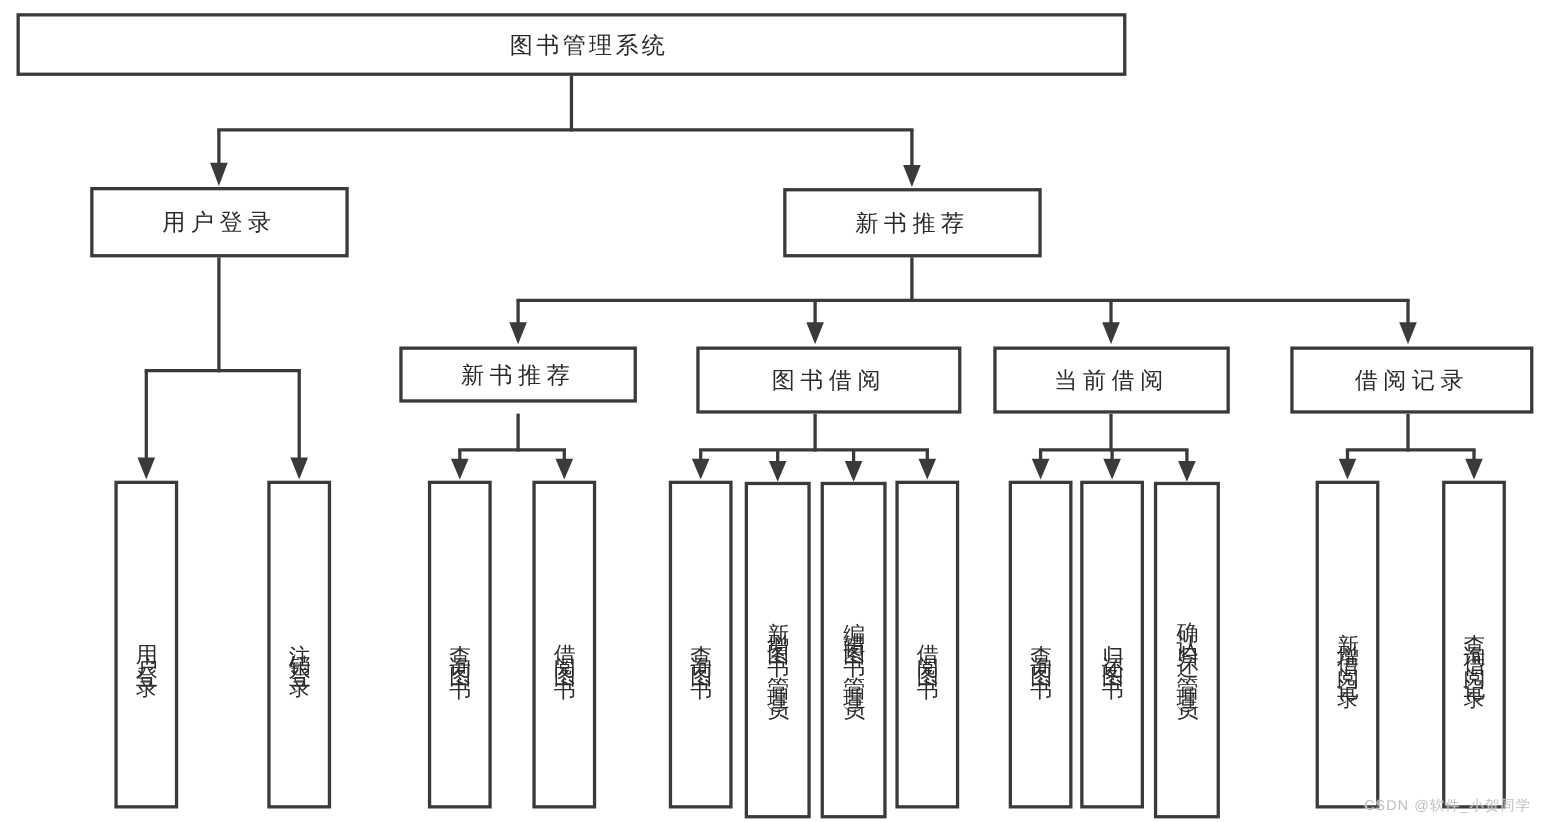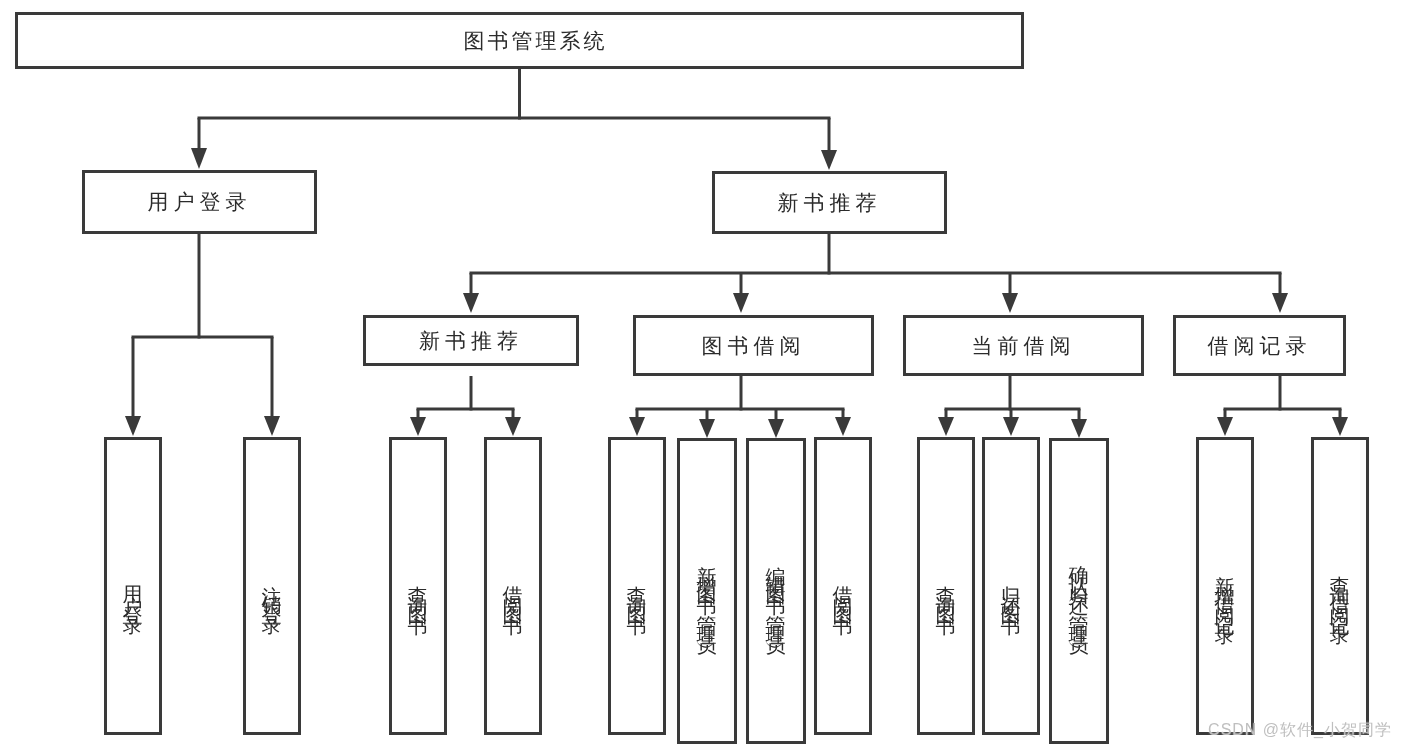--- a/index.html
+++ b/index.html
@@ -21,21 +21,21 @@
     display:flex;align-items:center;justify-content:center;
     color:#2b2b2b;
   }
   .vlbl{
     writing-mode:vertical-rl;text-orientation:mixed;
     font-size:20px;letter-spacing:10px;line-height:1;
     padding-top:8px;
   }
   #watermark{
     position:absolute;right:13px;bottom:6px;z-index:10;
-    font-size:16px;letter-spacing:1px;color:#bfbfbf;
+    font-size:13px;letter-spacing:1px;color:#bfbfbf;
     text-shadow:0 0 2px #ffffff;white-space:nowrap;
   }
 </style>
 </head>
 <body>
 
 <div id="canvas">
 
   <svg id="connectors" viewBox="0 0 1405 747" xmlns="http://www.w3.org/2000/svg">
     <g stroke="#3a3a3a" stroke-width="3" fill="none">
@@ -113,24 +113,24 @@
   <div class="hbox" style="left:712px;top:171px;width:235px;height:63px">
     <span>新书推荐</span>
   </div>
 
   <div class="hbox" style="left:363px;top:315px;width:216px;height:51px">
     <span>新书推荐</span>
   </div>
   <div class="hbox" style="left:633px;top:315px;width:241px;height:61px">
     <span>图书借阅</span>
   </div>
-  <div class="hbox" style="left:903px;top:315px;width:241px;height:61px">
+  <div class="hbox" style="left:903px;top:315px;width:215px;height:61px">
     <span>当前借阅</span>
   </div>
-  <div class="hbox" style="left:1173px;top:315px;width:173px;height:61px">
+  <div class="hbox" style="left:1173px;top:315px;width:221px;height:61px">
     <span>借阅记录</span>
   </div>
 
   <div class="vbox" style="left:104px;top:437px;width:58px;height:298px">
     <span class="vlbl">用户登录</span>
   </div>
   <div class="vbox" style="left:243px;top:437px;width:58px;height:298px">
     <span class="vlbl">注销登录</span>
   </div>
 

